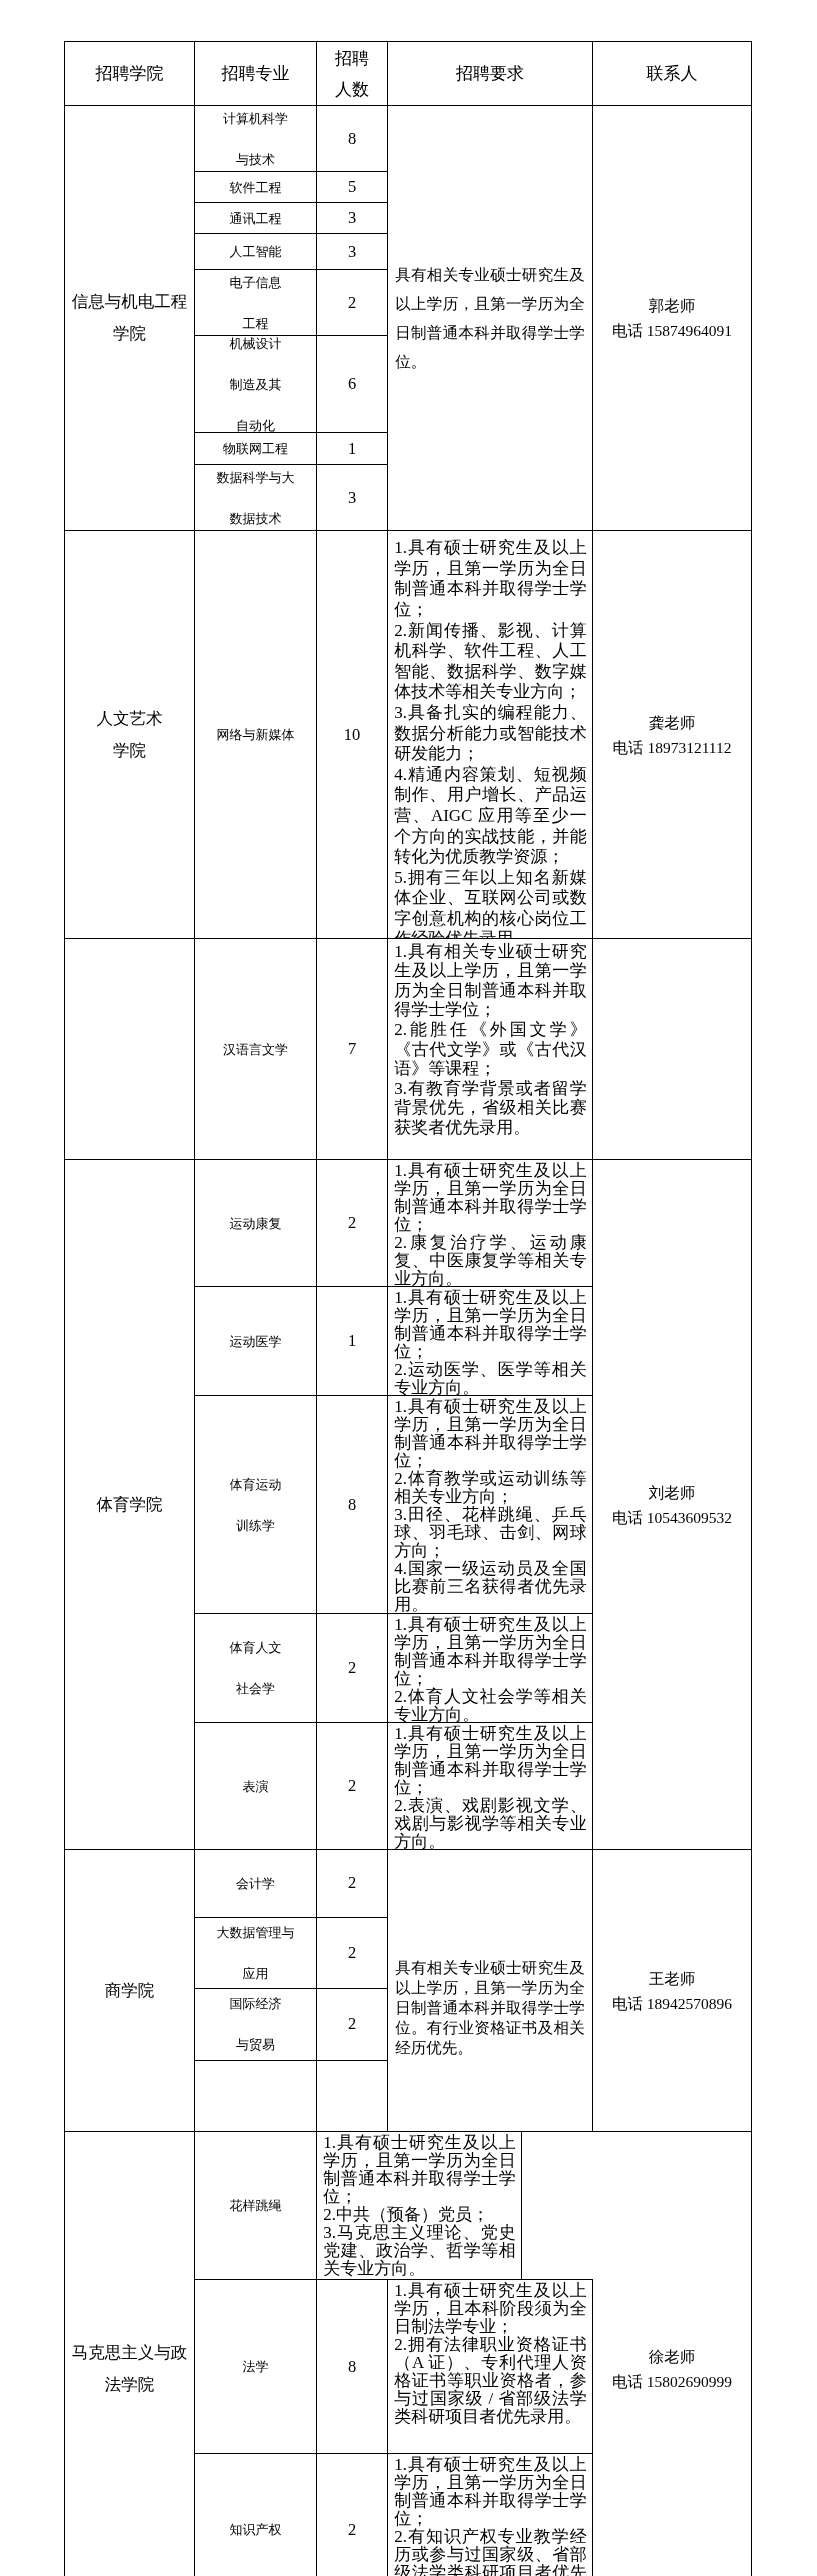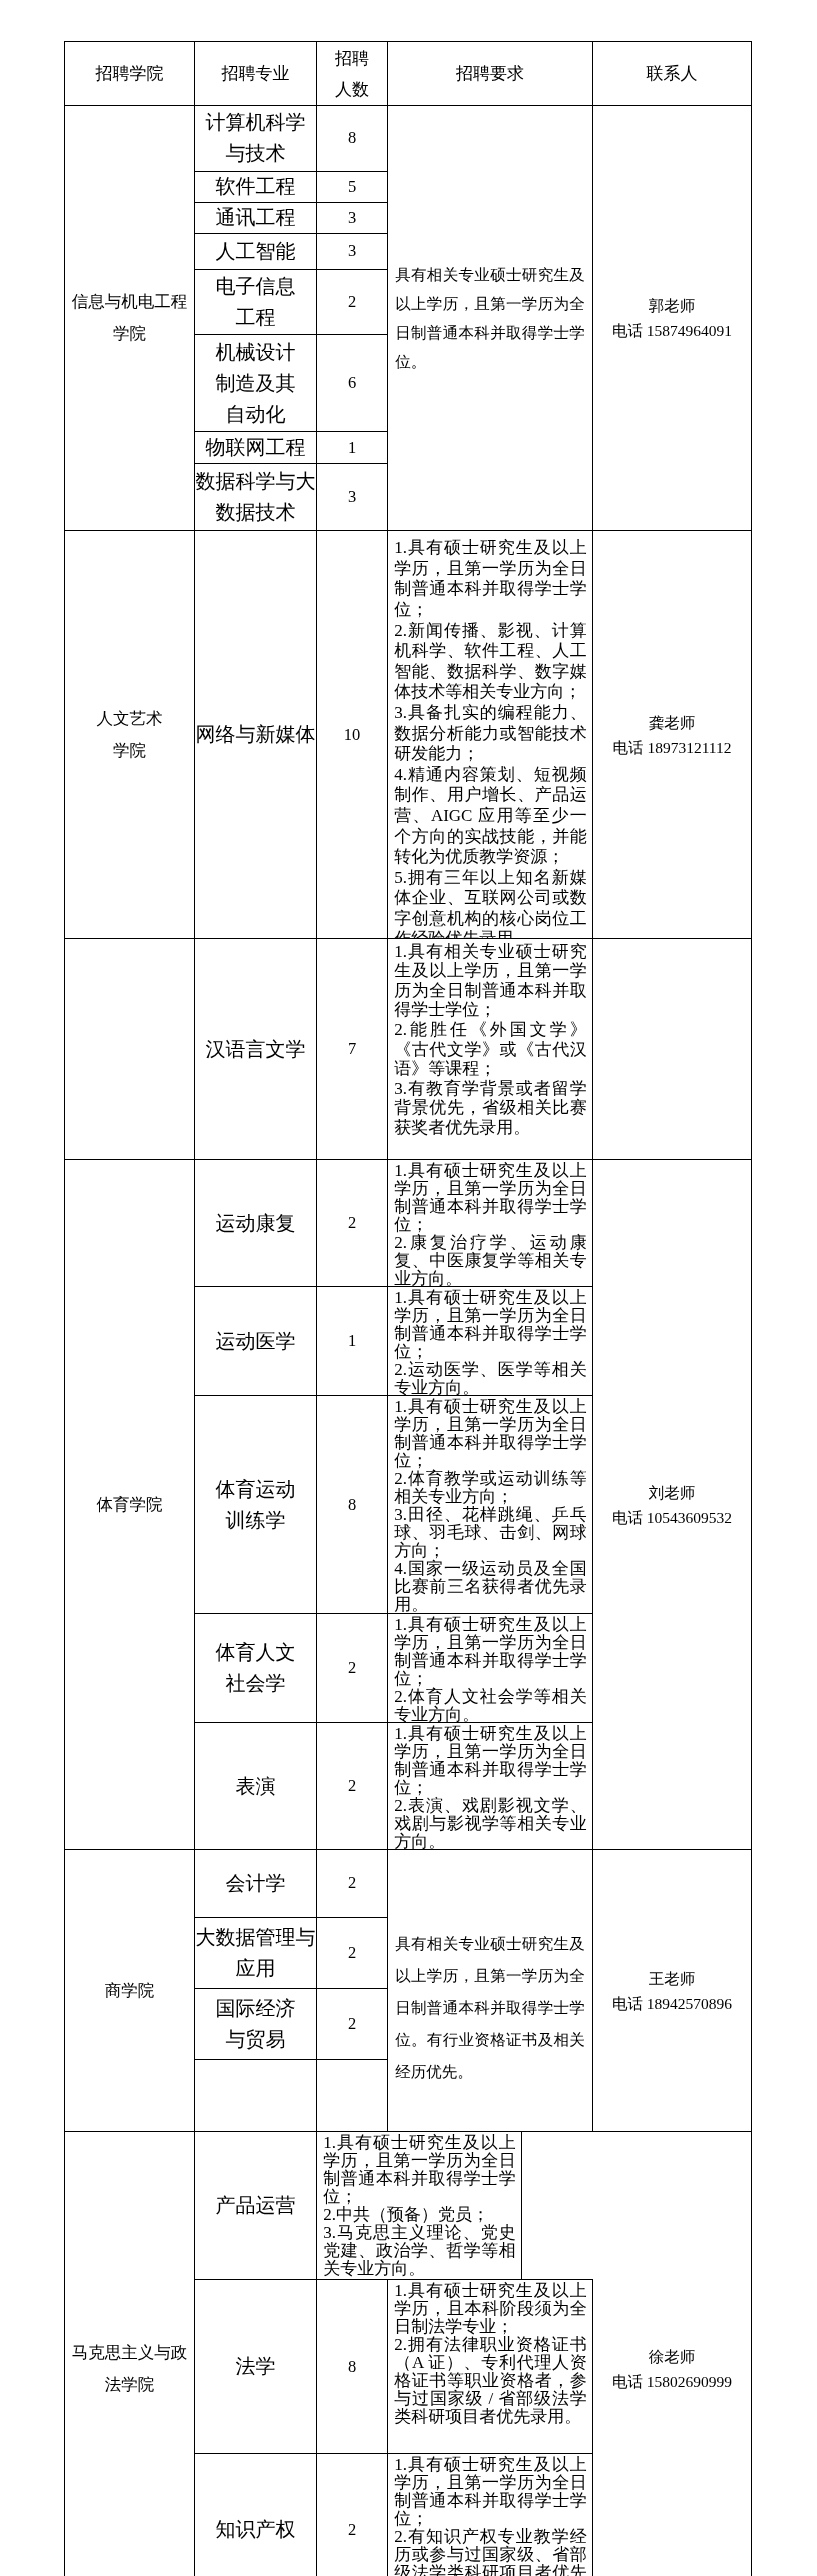--- a/index.html
+++ b/index.html
@@ -27,39 +27,39 @@
   .c4 { width: 205px; border-right: 0.5px solid #000; }
   .c5 { width: 158px; }
   .center { display: flex; align-items: center; justify-content: center; text-align: center; }
   .pre { white-space: pre-line; }
   .mid { display: flex; flex-direction: column; }
   .row { display: flex; border-bottom: 0.5px solid #000; }
   .row.last { border-bottom: none; }
   .row .c2, .row .c3, .row .c4 { height: 100%; }
   .hdr { font-size: 17px; line-height: 31px; }
   .college { font-size: 16.5px; line-height: 32px; }
-  .major { font-size: 20px; line-height: 31px; }
+  .major { font-size: 13px; line-height: 41px; }
   .count { font-size: 16.5px; }
   .contact { font-size: 15.5px; line-height: 25px; }
   .req {
     font-size: 17px; line-height: 18px;
     padding: 2.1px 5.2px 2.1px 6.2px;
     text-align: justify; word-break: break-all;
     white-space: pre-line; overflow: hidden;
   }
   .req.lh40 { line-height: 20.6px; padding-top: 7.2px; }
   .req.lh38 { line-height: 19.6px; padding-top: 2.6px; }
   .reqwrap { display: flex; align-items: center; overflow: hidden; }
   .req-merged {
     font-size: 15.5px; line-height: 29px;
     padding: 0 7.2px; width: 100%;
     text-align: justify; word-break: break-all;
     white-space: pre-line;
   }
-  .req-merged.lh46 { line-height: 32px; margin-top: 34px; }
+  .req-merged.lh46 { line-height: 20px; margin-top: 34px; }
 </style>
 </head>
 <body>
 
 <div class="canvas">
   <div class="tbl">
 
     <div class="section" style="height:64px">
       <div class="c1 center hdr pre">招聘学院</div>
       <div class="c2 center hdr pre">招聘专业</div>
@@ -211,21 +211,21 @@
       </div>
       <div class="c5 center contact pre">王老师
 电话 18942570896</div>
     </div>
 
     <div class="section last" style="height:474px">
       <div class="c1 center college pre">马克思主义与政
 法学院</div>
       <div class="mid" style="width:398px">
         <div class="row" style="height:148px">
-          <div class="c2 center major pre">产品运营</div>
+          <div class="c2 center major pre">花样跳绳</div>
           <div class="c4 req">1.具有硕士研究生及以上学历，且第一学历为全日制普通本科并取得学士学位；
 2.中共（预备）党员；
 3.马克思主义理论、党史党建、政治学、哲学等相关专业方向。</div>
         </div>
         <div class="row" style="height:174px">
           <div class="c2 center major pre">法学</div>
           <div class="c3 center count">8</div>
           <div class="c4 req">1.具有硕士研究生及以上学历，且本科阶段须为全日制法学专业；
 2.拥有法律职业资格证书（A 证）、专利代理人资格证书等职业资格者，参与过国家级 / 省部级法学类科研项目者优先录用。</div>
         </div>

